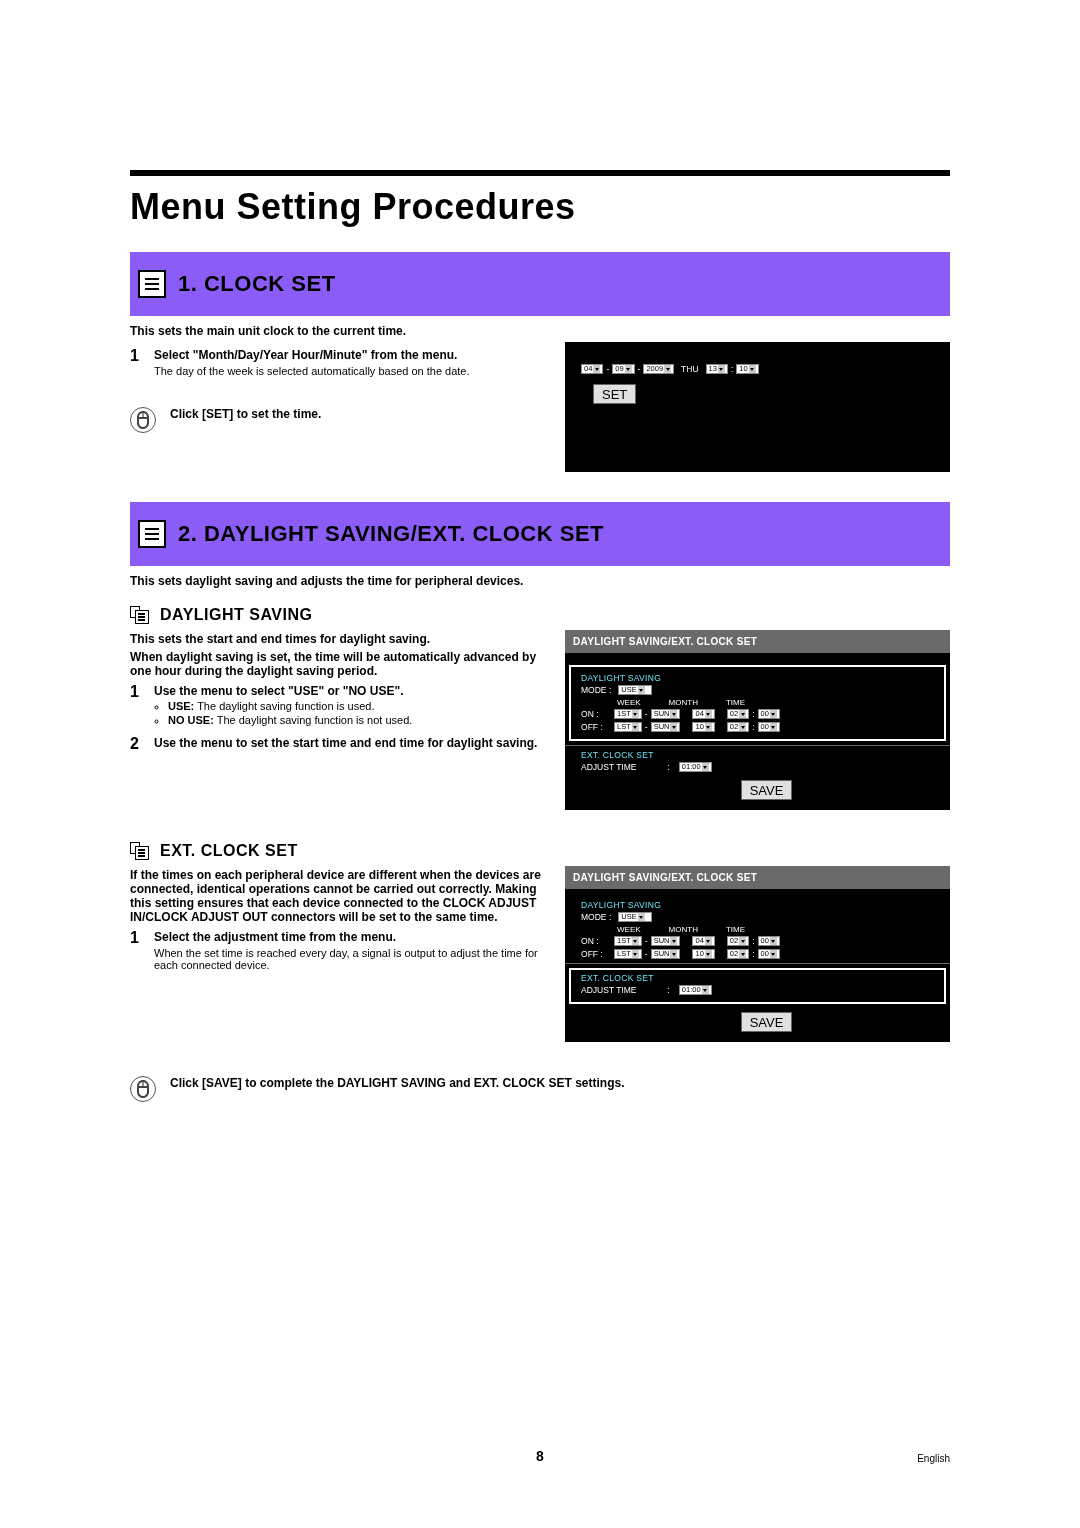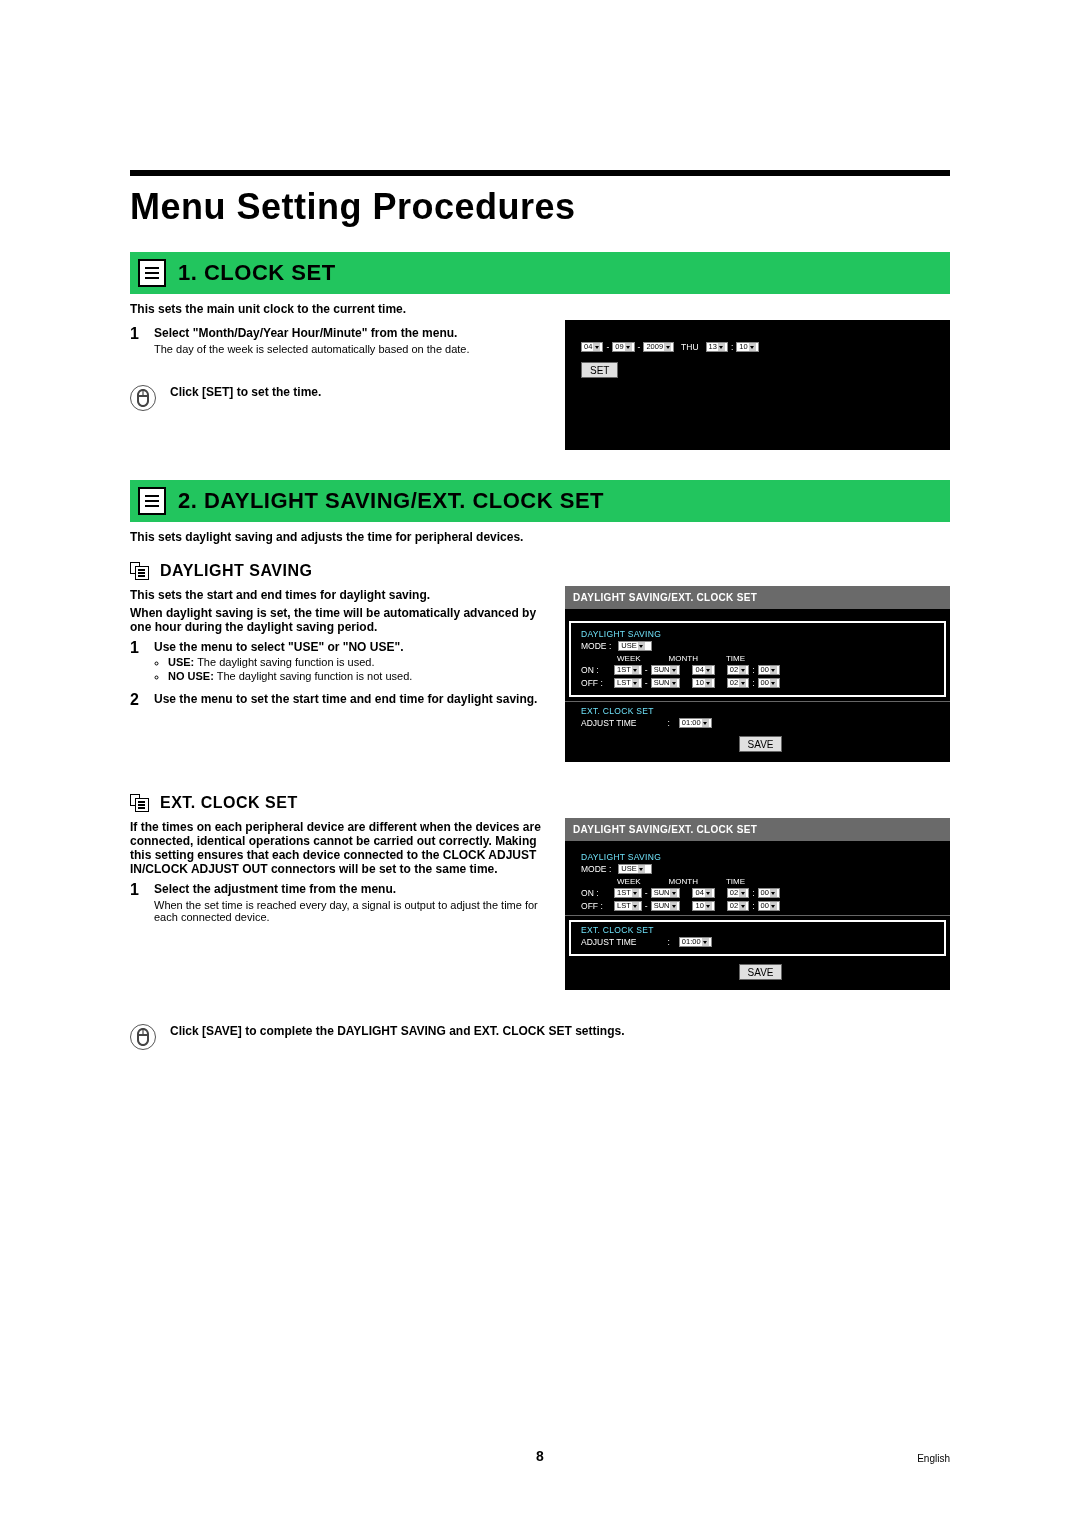--- a/index.html
+++ b/index.html
@@ -26,22 +26,22 @@
   }
   h1.page-title {
     font-size: 36px;
     font-weight: 900;
     margin: 16px 0 24px 0;
     letter-spacing: 0.5px;
   }
   .section-hdr {
     display: flex;
     align-items: center;
-    background: #22c55e;
-    padding: 7px 8px;
+    background: #8b5cf6;
+    padding: 18px 8px;
     margin: 16px 0 8px 0;
   }
   .section-hdr .icon-box {
     width: 28px;
     height: 28px;
     border: 2px solid #000;
     background: #fff;
     margin-right: 12px;
     position: relative;
   }
@@ -212,23 +212,24 @@
     content:"";
     width:0;height:0;
     border-left:2.5px solid transparent;
     border-right:2.5px solid transparent;
     border-top:3px solid #000;
   }
   .ui-btn {
     display: inline-block;
     background: #e0e0e0;
     color: #000;
-    font-size: 10px;
+    font-size: 13px;
     padding: 1.5px 8px;
     border: 0.5px solid #666;
+    margin-left: 12px;
   }
   .row-line {
     display: flex;
     align-items: center;
     gap: 3px;
     margin-bottom: 3px;
   }
   .row-line .lbl { width: 30px; display: inline-block; }
   .section-lbl {
     color: #6fe1f8;

